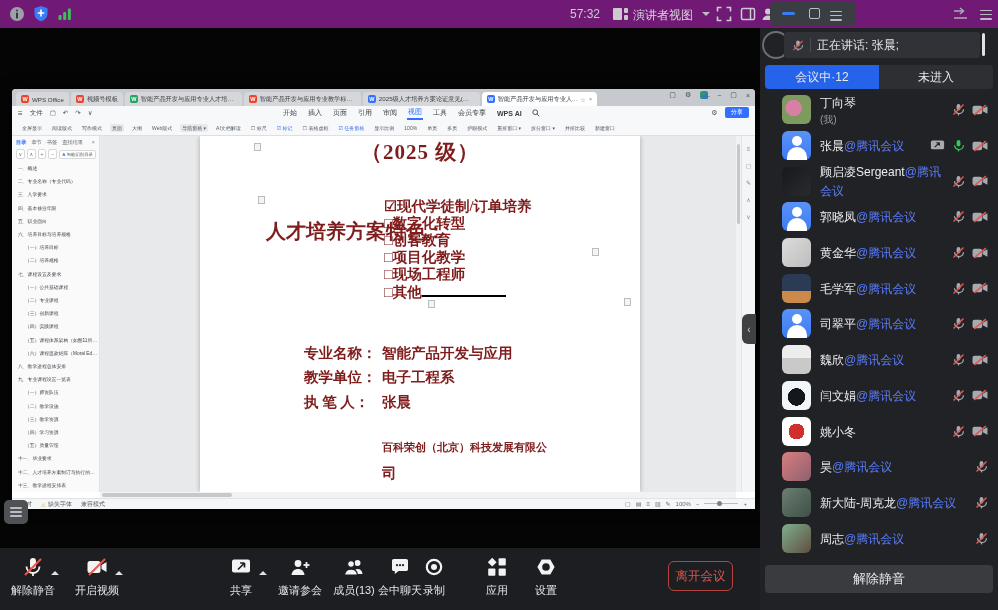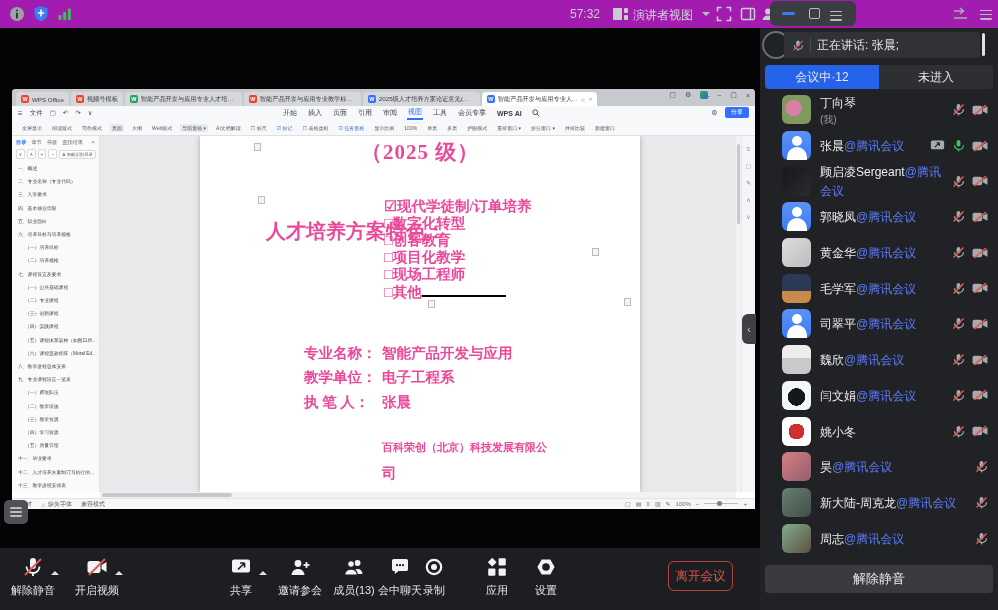--- a/index.html
+++ b/index.html
@@ -1,21 +1,21 @@
 <!DOCTYPE html>
 <html><head>
 <meta charset="utf-8">
 <style>
   html,body{margin:0;padding:0;background:#000;}
   .app{position:relative;width:998px;height:610px;background:#050505;overflow:hidden;
        font-family:"Liberation Sans","DejaVu Sans",sans-serif;-webkit-font-smoothing:antialiased;}
   .abs{position:absolute;}
 
   
-  .topbar{position:absolute;left:0;top:0;width:998px;height:28px;background:#a21caf;border-bottom:1px solid #1a1b1d;}
+  .topbar{position:absolute;left:0;top:0;width:998px;height:28px;background:#701a75;border-bottom:1px solid #1a1b1d;}
   .tb-timer{position:absolute;left:570px;top:7px;font-size:12px;color:#C9CBCF;}
   .tb-view-label{position:absolute;left:633px;top:7px;font-size:12px;color:#D4D6D9;}
   .tb-caret{position:absolute;left:702px;top:12px;width:0;height:0;border:4px solid transparent;border-top-color:#B9BCC0;}
   .tb-overlay{position:absolute;left:770px;top:1px;width:86px;height:25px;background:#3A3D42;border-radius:6px;}
   .ov-min{position:absolute;left:12px;top:11px;width:13px;height:3px;border-radius:2px;background:#3D7BF5;}
   .ov-max{position:absolute;left:39px;top:7px;width:9px;height:9px;border:1.5px solid #B9BCC0;border-radius:2px;}
   .burger i{display:block;width:12px;height:1.6px;background:#B9BCC0;margin:2.6px 0;border-radius:1px;}
 
   
   .stage{position:absolute;left:0;top:28px;width:760px;height:520px;background:#050505;}
@@ -56,21 +56,21 @@
   .nav-btnrow{position:absolute;left:4px;top:13px;right:3px;display:flex;gap:2px;align-items:center;}
   .nav-sq{width:8px;height:8px;border:1px solid #D7D8DA;border-radius:2px;font-size:5px;color:#6B6E73;display:flex;align-items:center;justify-content:center;background:#fff;}
   .nav-ai{margin-left:auto;border:1px solid #D7D8DA;border-radius:2px;background:#fff;font-size:4.4px;color:#55585C;padding:1px 2px;white-space:nowrap;}
   .nav-ai b{color:#3370FF;}
   .outline{position:absolute;left:6px;top:26px;right:1px;bottom:2px;overflow:hidden;}
   .ol-item{font-size:4.8px;color:#41454B;line-height:13.2px;white-space:nowrap;overflow:hidden;text-overflow:ellipsis;}
   .ol-item.lv2{padding-left:7px;}
 
   .docarea{position:absolute;left:88px;top:47px;width:636px;height:356px;background:#E8E9EB;overflow:hidden;}
   .page{position:absolute;left:100px;top:0;width:440px;height:356px;background:#fff;box-shadow:0 0 5px rgba(0,0,0,.28);
-        font-family:"Liberation Serif","DejaVu Serif",serif;color:#ec4899;}
+        font-family:"Liberation Serif","DejaVu Serif",serif;color:#7f1d1d;}
   .doc-title{position:absolute;left:0;top:2px;width:100%;text-align:center;font-size:21px;font-weight:bold;letter-spacing:1px;}
   .doc-feature{position:absolute;left:66px;top:82px;font-size:20px;font-weight:bold;}
   .checklist{position:absolute;left:184px;top:62px;}
   .ck-line{font-size:14.5px;font-weight:bold;line-height:17px;height:17px;}
   .other-row{position:absolute;left:184px;top:147px;font-size:14.5px;font-weight:bold;}
   .other-line{display:inline-block;width:84px;border-bottom:2px solid #000;height:12px;}
   .fields{position:absolute;left:104px;top:208px;width:330px;}
   .f-row{display:flex;height:24.3px;font-size:14.5px;font-weight:bold;}
   .f-label{width:78px;flex:none;}
   .f-value{white-space:nowrap;}

